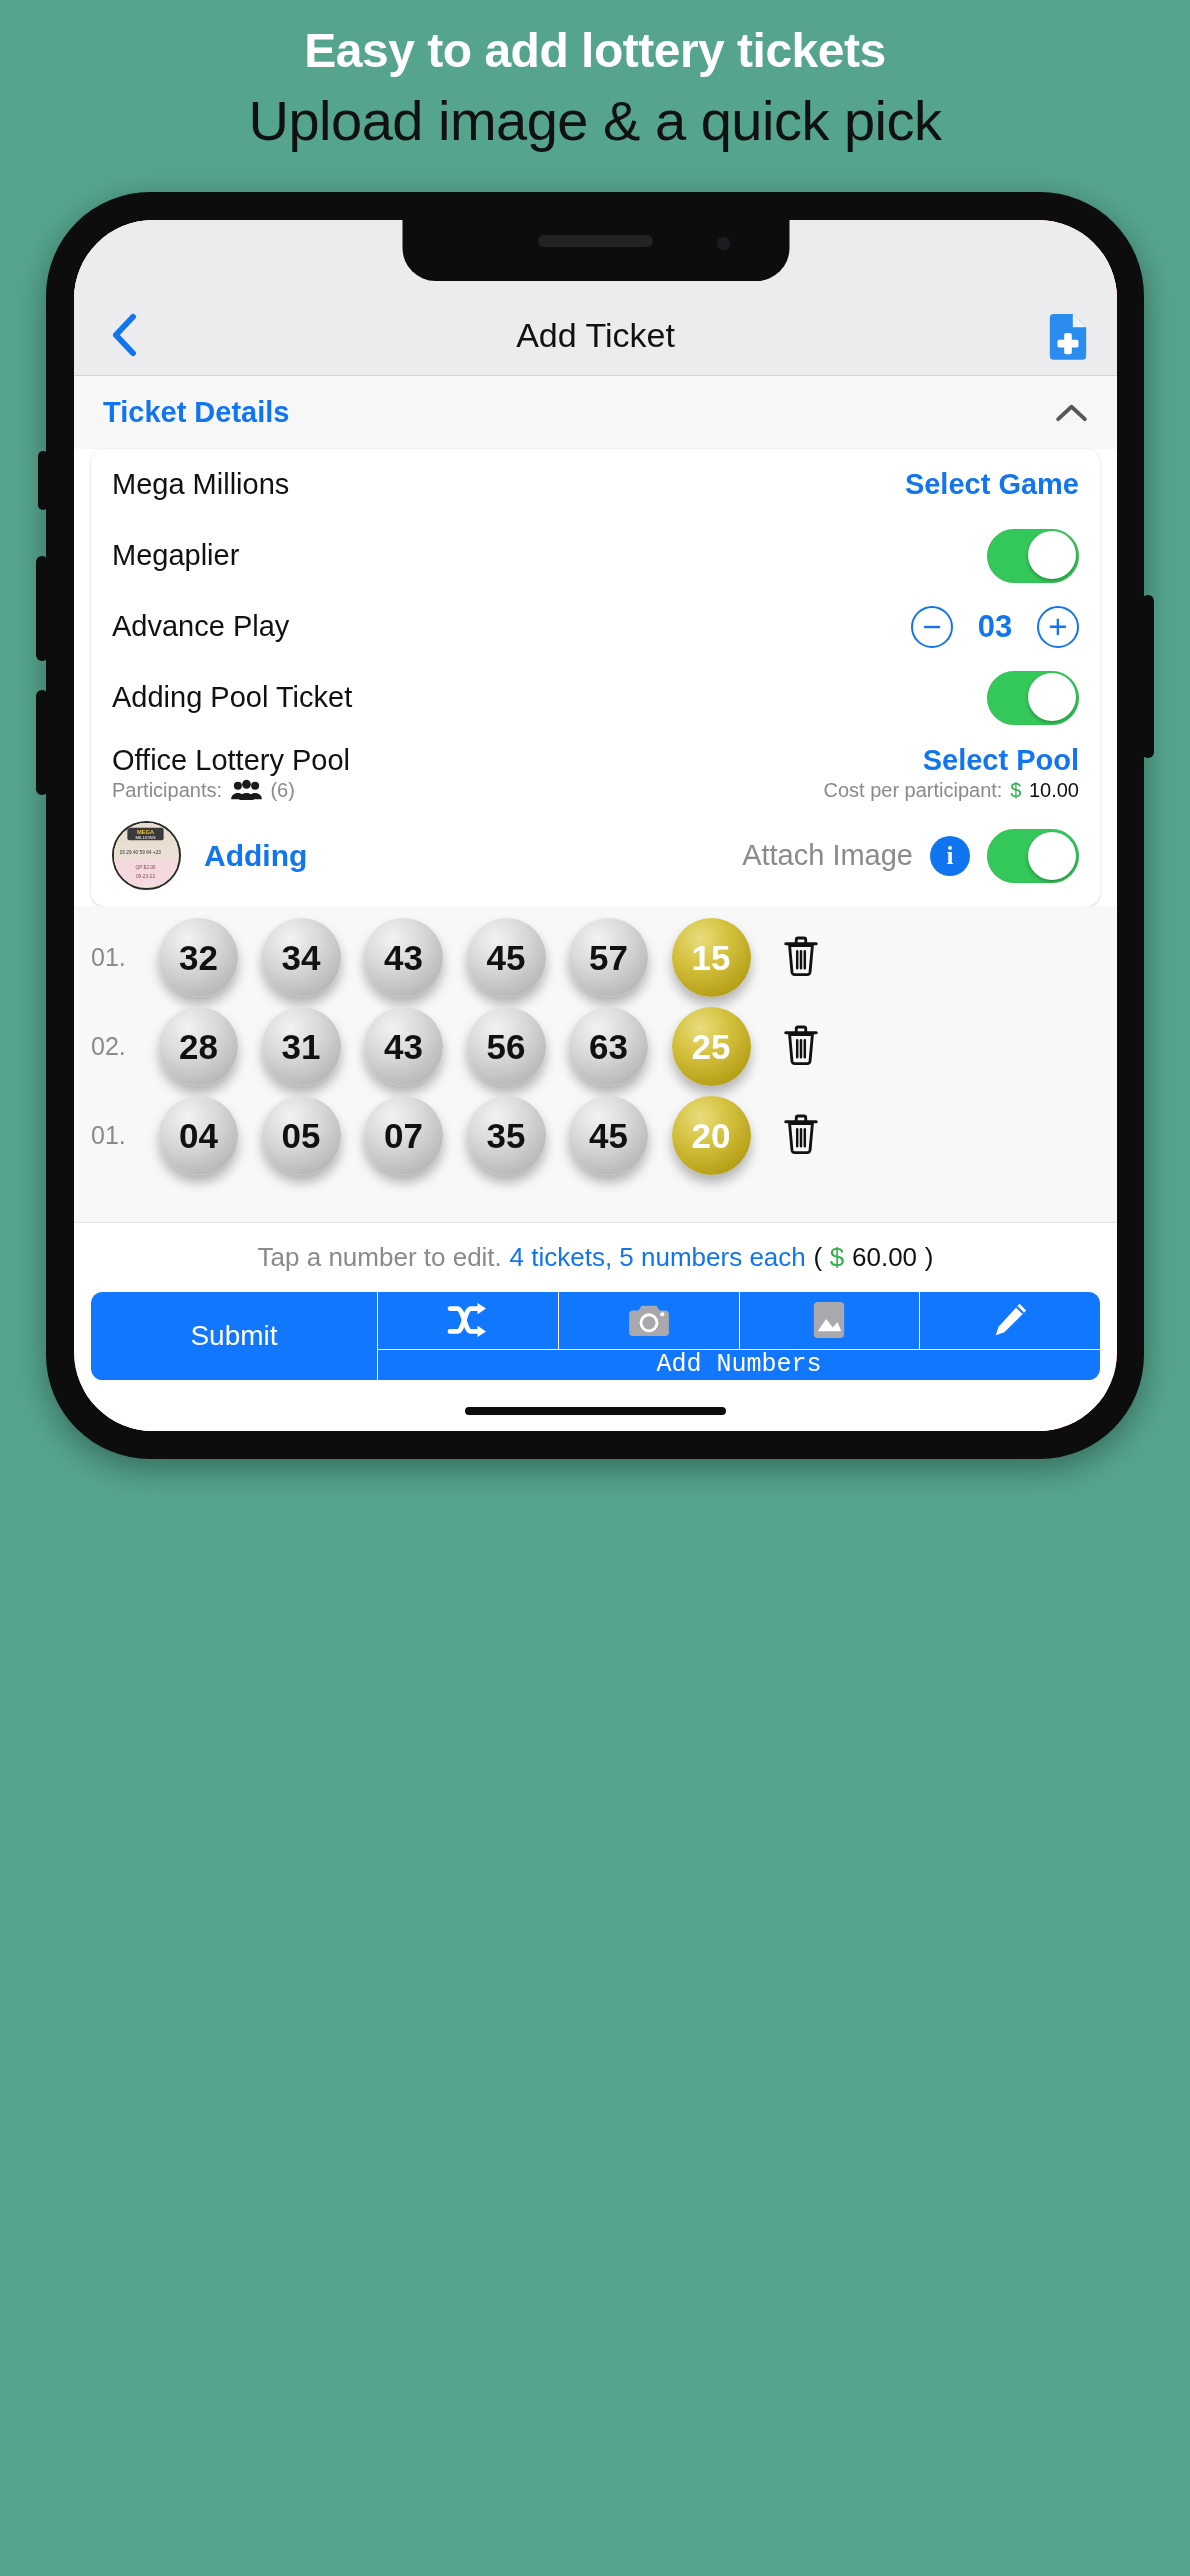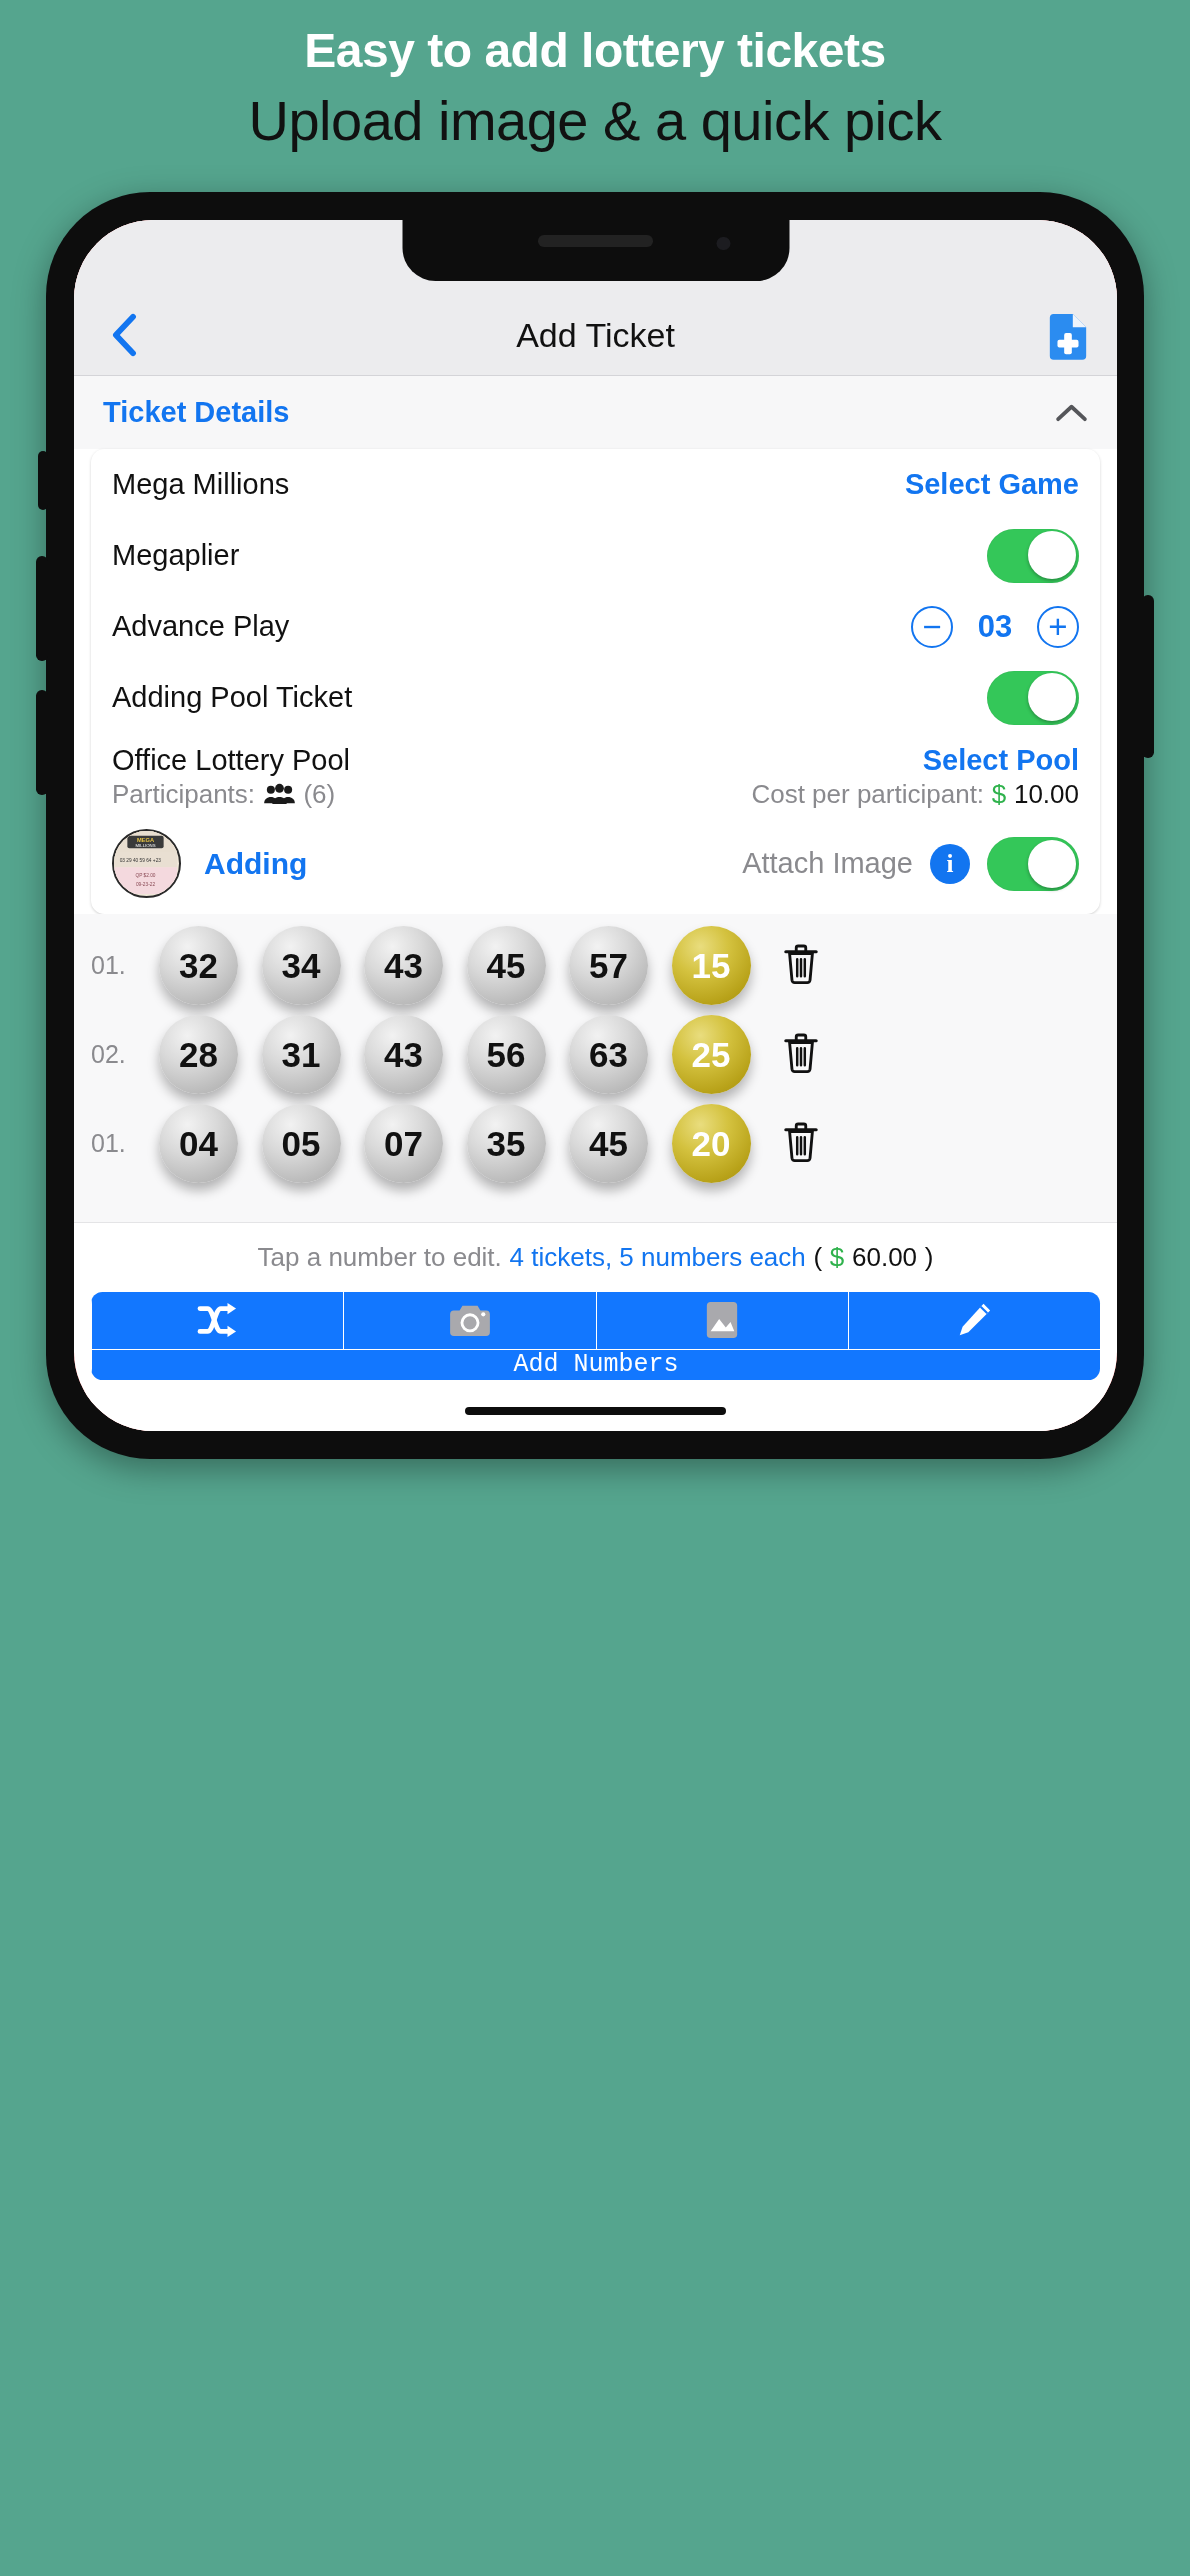--- a/index.html
+++ b/index.html
@@ -119,21 +119,21 @@
     border:2.9px solid #1275f0; color:#1275f0;
     display:flex; align-items:center; justify-content:center;
     font-size:33px; line-height:1; cursor:pointer; font-weight:300;
   }
   .step-val{ color:#1275f0; font-size:31px; font-weight:bold; min-width:50px; text-align:center; }
 
   .subrow{
     display:flex; align-items:center; justify-content:space-between;
     padding:0 21px 9.6px 21px; margin-top:-7.7px;
   }
-  .subrow-left,.subrow-right{ font-size:26px; color:#8a8a8e; display:flex; align-items:center; gap:7.7px;justify-content:center; }
+  .subrow-left,.subrow-right{ font-size:20px; color:#8a8a8e; display:flex; align-items:center; gap:7.7px;justify-content:center; }
   .money{ color:#111; }
   .dollar{ color:#2fb24c; }
 
   .attachrow{
     display:flex; align-items:center; padding:0 21px; height:88px; gap:23px;
   }
   .thumb{
     width:69px; height:69px; border-radius:50%; overflow:hidden;
     border:2.9px solid #2a2a2a; flex:0 0 auto; position:relative;
     background:#efe6d8;
@@ -386,20 +386,21 @@
       <div class="footer-note">
         <span class="fn-grey">Tap a number to edit.</span>
         <span class="fn-blue">4 tickets, 5 numbers each</span>
         <span class="fn-dark">(</span>
           <span class="fn-dollar">$</span>
           <span class="fn-dark">60.00</span>
           <span class="fn-dark">)</span>
       </div>
 
       <div class="toolbar">
+        <div class="tb-submit">Submit</div>
         <div class="tb-right">
           <div class="tb-icons">
             <div class="tb-icon">
               <svg width="44" height="38" viewBox="0 0 46 40">
                 <path d="M4 8 h8 c6 0 8 24 14 24 h10" fill="none" stroke="#ffffff" stroke-width="5" stroke-linecap="round"></path>
                 <path d="M4 32 h8 c6 0 8 -24 14 -24 h10" fill="none" stroke="#ffffff" stroke-width="5" stroke-linecap="round"></path>
                 <path d="M33 2 L42 8 L33 14 z" fill="#ffffff"></path>
                 <path d="M33 26 L42 32 L33 38 z" fill="#ffffff"></path>
               </svg>
             </div>

